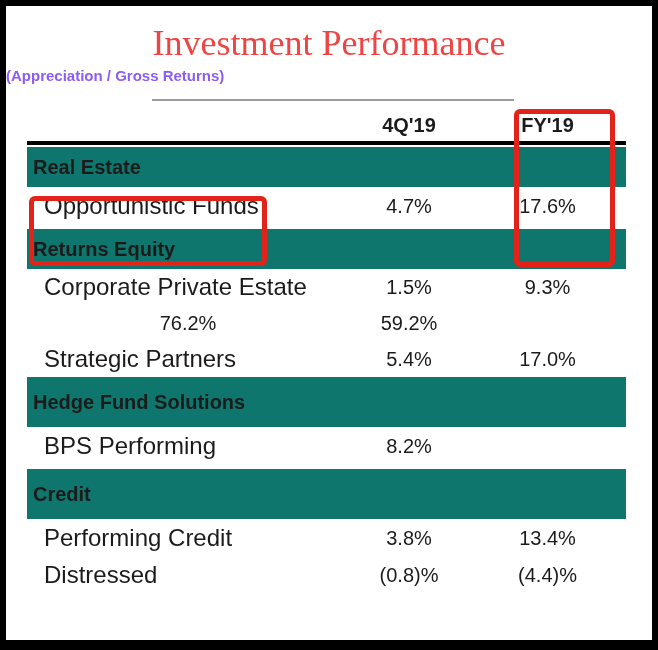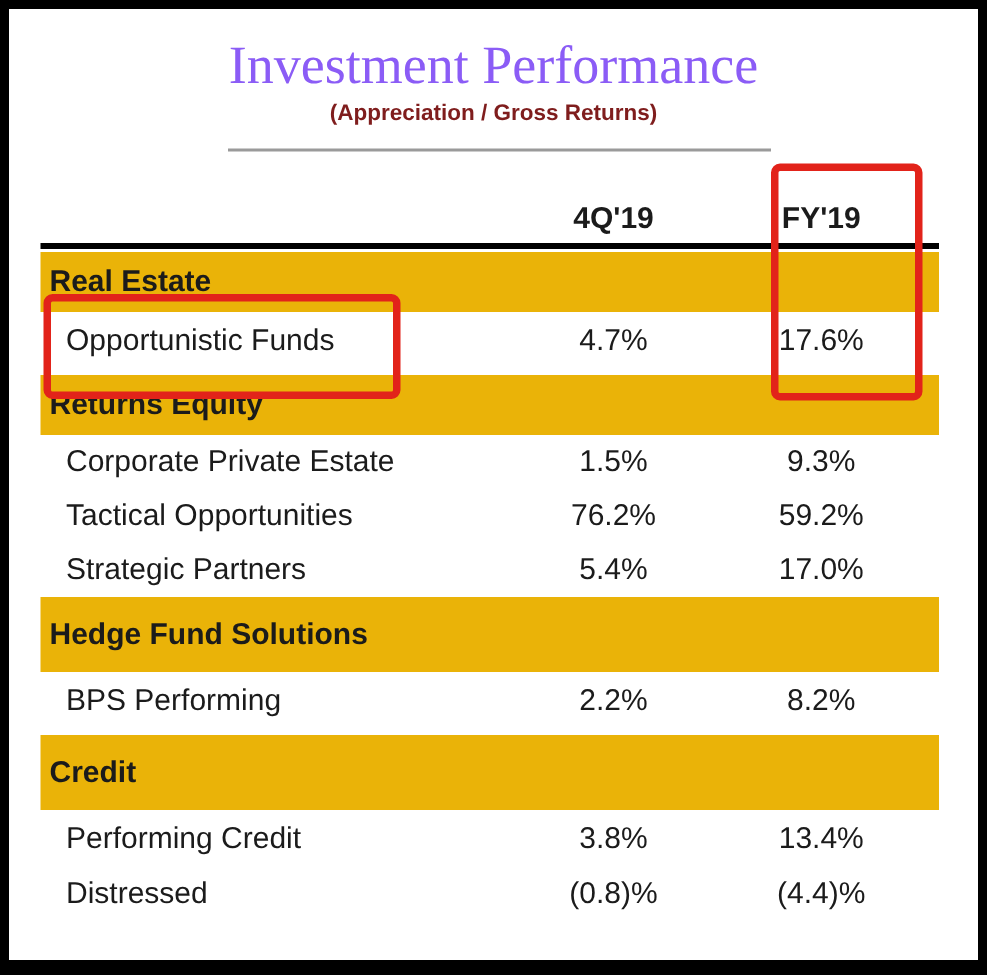--- a/index.html
+++ b/index.html
@@ -16,63 +16,61 @@
     font-family: "Liberation Sans", sans-serif;
     color: #1b1b1b;
   }
 
   .title {
     margin-top: 15px;
     text-align: center;
     font-family: "Liberation Serif", serif;
     font-size: 36px;
     line-height: 44px;
-    color: #8b5cf6;
+    color: #ef4444;
   }
 
   .subtitle {
-    text-align: center;
     font-size: 15px;
     font-weight: 700;
     line-height: 22px;
-    color: #7f1d1d;
+    color: #8b5cf6;
   }
 
   .divider {
     margin-top: 12px;
     margin-left: 146px;
     width: 362px;
     height: 0;
     border-top: 2px solid #9a9a9a;
   }
 
   .table {
     margin-left: 21px;
     width: 599px;
-    margin-top: 21px;
   }
 
   .row {
     display: grid;
     grid-template-columns: 1fr 120px 157px;
     align-items: center;
   }
 
   .thead {
     height: 44px;
     align-items: end;
     border-bottom: 4px solid #000000;
   }
   .thead .val { padding-bottom: 4px; font-weight: 700; font-size: 20px; }
 
-  .cell.label { padding-left: 17px; font-size: 20px; }
+  .cell.label { padding-left: 17px; font-size: 24px; }
   .cell.val   { text-align: center; font-size: 20px; }
 
   .section {
-    background: #eab308;
+    background: #0f766e;
     font-weight: 700;
   }
   .section .cell.label { padding-left: 6px; font-size: 20px; }
 
   .h36 { height: 36px; }
   .h38 { height: 38px; }
   .h40 { height: 40px; }
   .h42 { height: 50px; }
   .mt2 { margin-top: 2px; }
   .mt4 { margin-top: 4px; }
@@ -124,40 +122,38 @@
       <div class="cell val"></div>
     </div>
 
     <div class="row data h36">
       <div class="cell label">Corporate Private Estate</div>
       <div class="cell val">1.5%</div>
       <div class="cell val">9.3%</div>
     </div>
 
     <div class="row data h36">
-      <div class="cell label">Tactical Opportunities</div>
       <div class="cell val">76.2%</div>
       <div class="cell val">59.2%</div>
     </div>
 
     <div class="row data h36">
       <div class="cell label">Strategic Partners</div>
       <div class="cell val">5.4%</div>
       <div class="cell val">17.0%</div>
     </div>
 
     <div class="row section h42">
       <div class="cell label">Hedge Fund Solutions</div>
       <div class="cell val"></div>
       <div class="cell val"></div>
     </div>
 
     <div class="row data h38">
       <div class="cell label">BPS Performing</div>
-      <div class="cell val">2.2%</div>
       <div class="cell val">8.2%</div>
     </div>
 
     <div class="row section h42 mt4">
       <div class="cell label">Credit</div>
       <div class="cell val"></div>
       <div class="cell val"></div>
     </div>
 
     <div class="row data h38">

